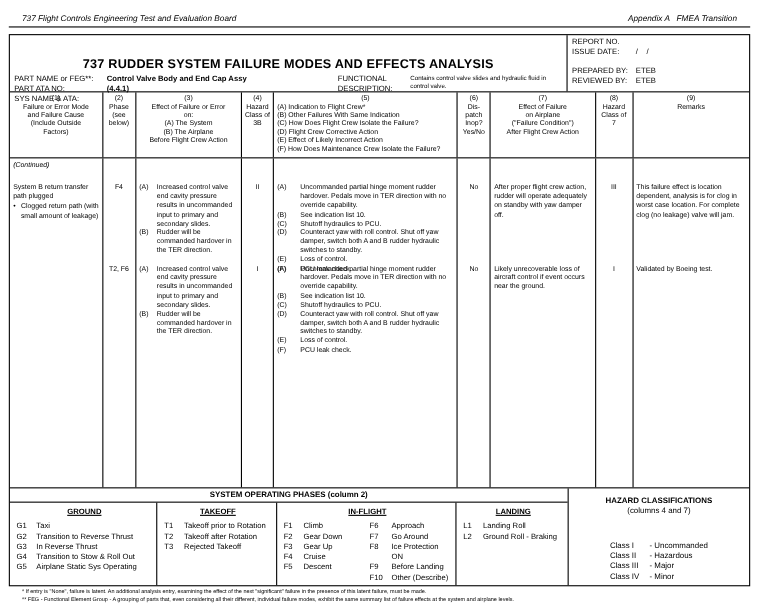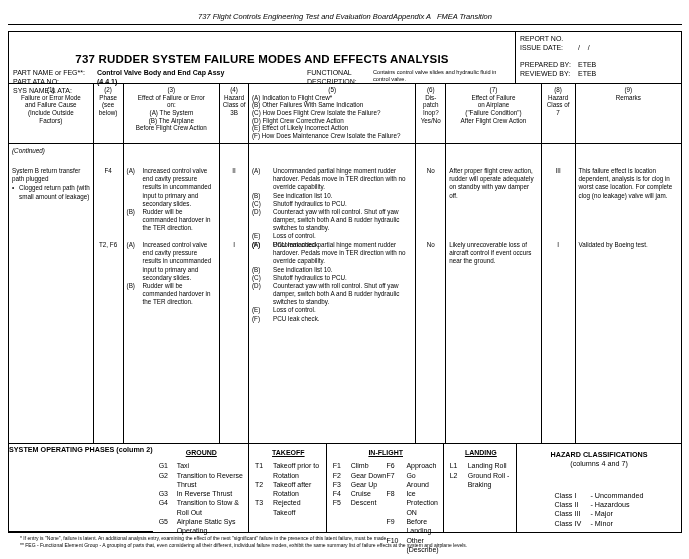--- a/index.html
+++ b/index.html
@@ -1,21 +1,21 @@
 <!DOCTYPE html>
 <html><head>
 <meta charset="utf-8">
 <style>
   * { margin:0; padding:0; box-sizing:border-box; }
   html,body { width:689px; height:559px; background:#fff; color:#000;
     font-family:"Liberation Sans", sans-serif; }
   .page { position:relative; width:689px; height:559px; padding:12px 6px 0 7px; overflow:hidden; }
 
   
-  .doc-header { display:flex; justify-content:center; align-items:flex-end;
+  .doc-header { display:flex; justify-content:space-between; align-items:flex-end;
     font-style:italic; font-size:7.5px; padding:0 12px 3px 12px; border-bottom:1.2px solid #000; margin:0 1px; }
   .doc-header span { white-space:pre; }
 
   
   .sheet { border:1.2px solid #000; margin:6px 1px 0 1px;
     --cols:12.6% 4.45% 14.37% 4.3% 24.9% 4.45% 14.2% 5.04% auto; }
 
   
   .title-block { display:flex; height:52px; border-bottom:1px solid #000; }
   .tb-left { flex:1; padding:2px 4px 0 4px;margin-top:16px; }
@@ -54,21 +54,21 @@
   .btext { flex:1; }
   .litem { display:flex; }
   .lletter { flex:none; }
   .g15 .lletter { width:16px; }
   .g20 .lletter { width:21px; }
   .ltext { flex:1; }
   .dcol .pad { padding-right:2px; }
 
   
   .bottom { display:flex; height:88px; font-size:7px; }
-  .phases { width:75.6%; border-right:1px solid #000; display:flex; }
+  .phases { width:75.6%; border-right:1px solid #000; display:flex; flex-direction:column; }
   .phases-title { text-align:center; font-weight:bold; font-size:7.2px; padding:1px 0 2px;
     border-bottom:1px solid #000; }
   .phases-cols { flex:1; display:flex; }
   .pcol { border-right:1px solid #000; padding:2px 4px 0 6px; line-height:1.33; }
   .pcol:last-child { border-right:none; }
   .pcol-ground { width:26.5%; }
   .pcol-takeoff { width:21.4%; }
   .pcol-inflight { width:32.2%; }
   .pcol-landing { flex:1; }
   .pcol-title { text-align:center; font-weight:bold; text-decoration:underline; margin:2px 0 4px; }

